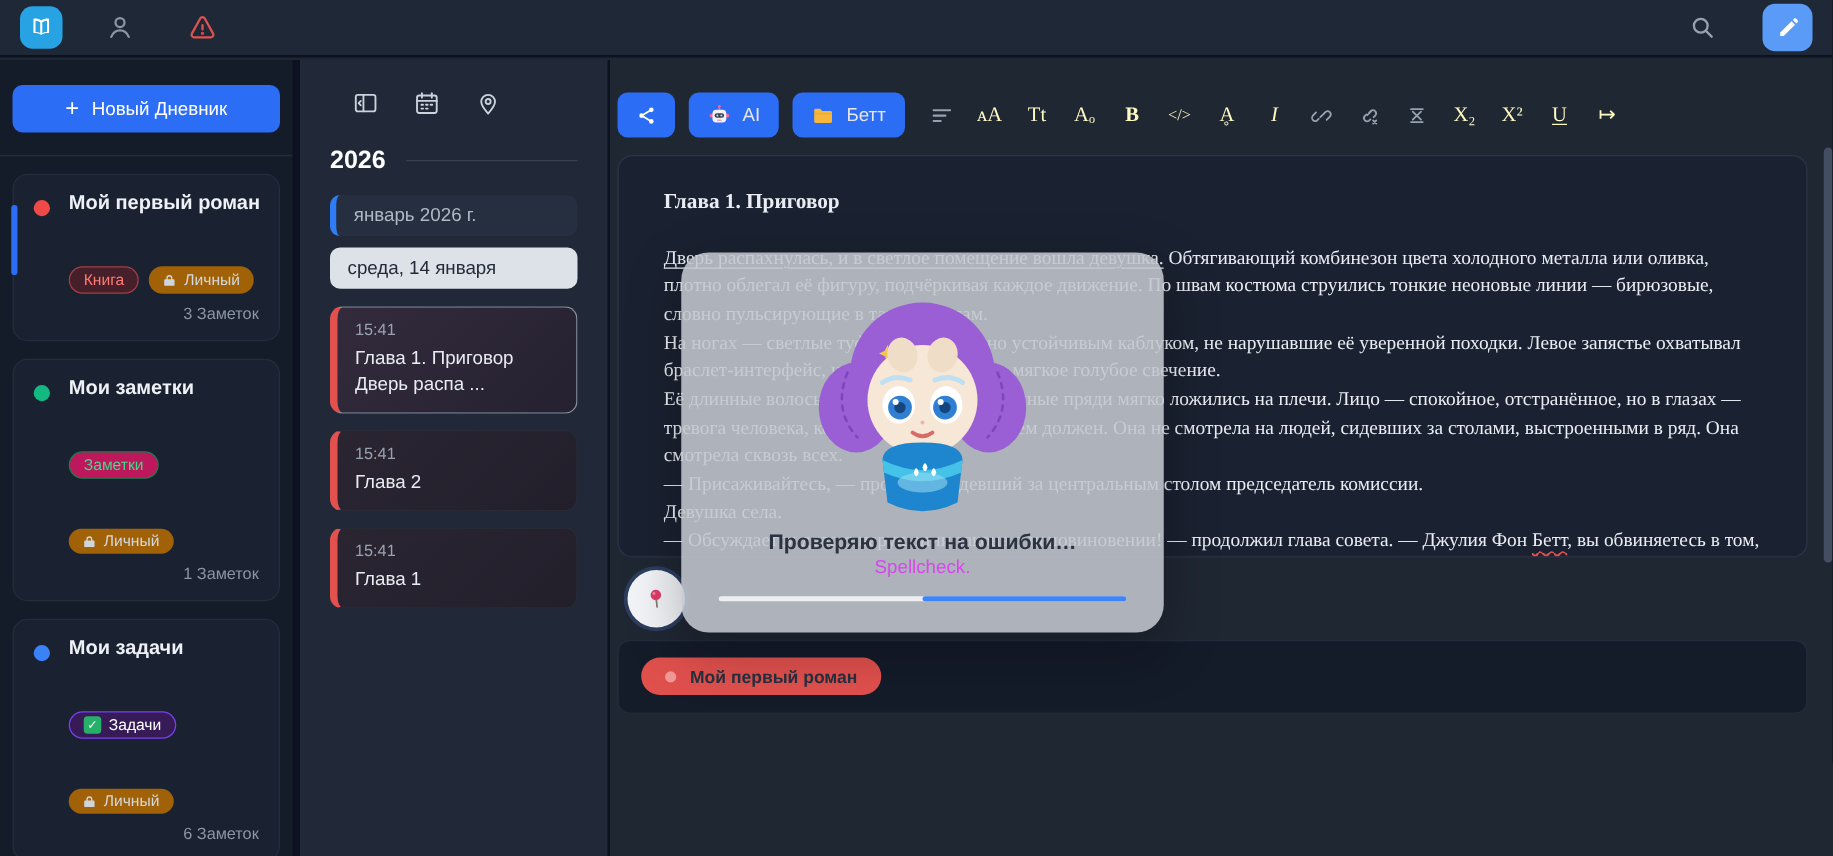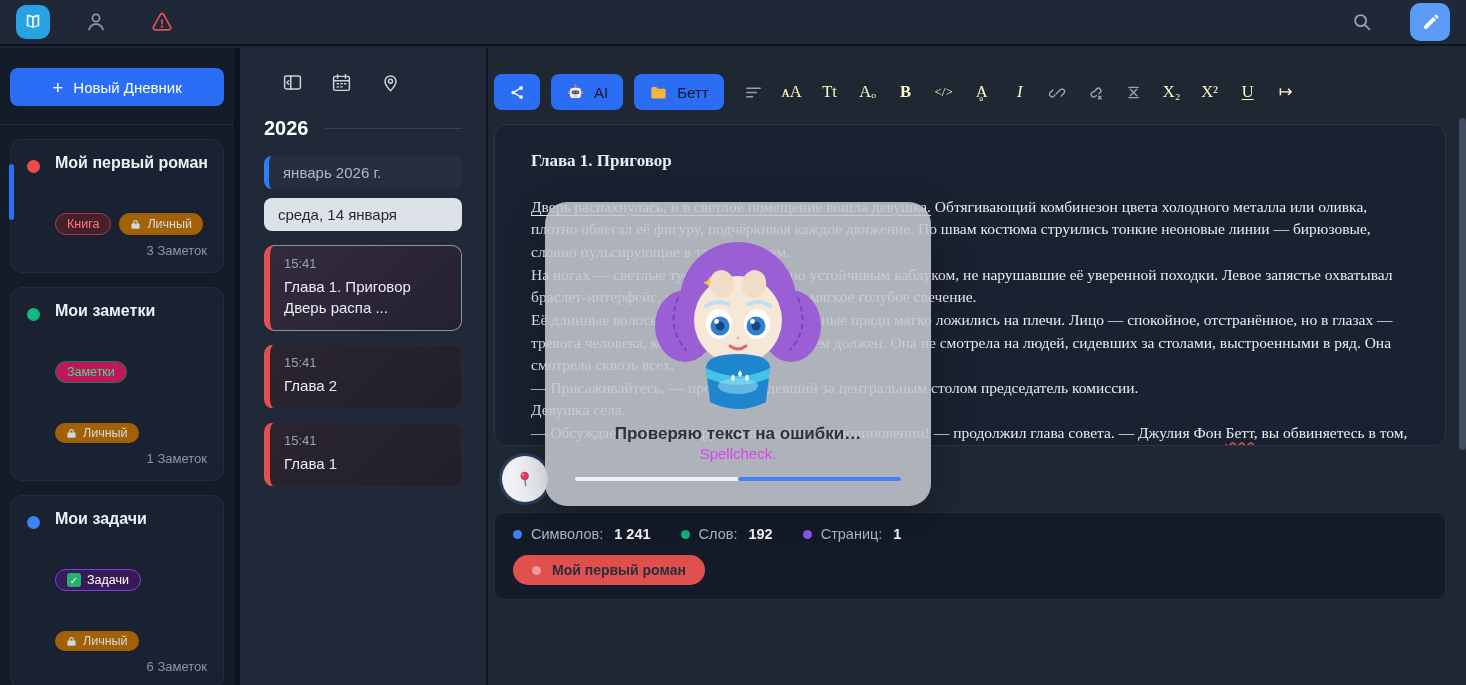--- a/index.html
+++ b/index.html
@@ -65,21 +65,21 @@
     border:1px solid #2a2a36; border-left:6px solid #e3514e; border-radius:10px;
     padding:10px 14px 12px; margin-bottom:13px; cursor:pointer; }
   .ncard.selected { border:1px solid #8b93a2; border-left:6px solid #e3514e;
     background:linear-gradient(135deg,#332b3c,#252130); }
   .ntime { color:#98a1b0; font-size:13px; margin-bottom:5px; }
   .ntitle { color:#e9ecf2; font-size:15px; line-height:1.4; }
 
   
   .toolbar { display:flex; align-items:center; gap:11px; padding:26px 4px 14px 0; }
   .tbtn { display:flex; align-items:center; justify-content:center; gap:9px; background:#2b6ef5;
-    color:#0f172a; border:none; border-radius:8px; height:36px; padding:0 15px;
+    color:#e5e5e5; border:none; border-radius:8px; height:36px; padding:0 15px;
     font-size:15px; font-family:inherit; cursor:pointer; }
   .tbtn.square { width:46px; padding:0; }
   .ficons { display:flex; align-items:flex-start; gap:8px; margin-left:4px; color:#fef9c3; }
   .fi { min-width:30px; height:30px; display:flex; align-items:center; justify-content:center;
     font-family:"Liberation Serif", serif; font-size:16.5px; cursor:pointer; }
 
   
   .editor { position:relative; height:322px; background:#1a2130; border:1px solid #2c3547;
     border-radius:12px; padding:24px 36px; overflow:hidden;
     font-family:"Liberation Serif", serif; font-size:15.5px; line-height:1.46; color:#e9edf3;
@@ -378,37 +378,20 @@
               <g transform="rotate(-6 10 10)">
                 <circle cx="10" cy="7" r="4.2" fill="#e23b67"></circle>
                 <circle cx="8.6" cy="5.6" r="1.2" fill="#f48aa6"></circle>
                 <line x1="10" y1="11.2" x2="10" y2="16.5" stroke="#8a7a72" stroke-width="1.4" stroke-linecap="round"></line>
               </g>
             </svg>
         </button>
       </div>
 
       <div class="statusbar">
-        <div class="srow1">
-          <div class="sitem">
-            <span class="sdot" style="background:#3b82f6"></span>
-            <span>Символов:</span>
-            <span class="sval">1 241</span>
-          </div>
-          <div class="sitem">
-            <span class="sdot" style="background:#12b981"></span>
-            <span>Слов:</span>
-            <span class="sval">192</span>
-          </div>
-          <div class="sitem">
-            <span class="sdot" style="background:#8b5cf6"></span>
-            <span>Страниц:</span>
-            <span class="sval">1</span>
-          </div>
-        </div>
         <div class="srow2">
           <button class="tagpill">
             <span class="tagdot"></span>
             <span>Мой первый роман</span>
           </button>
         </div>
       </div>
     </main>
   </div>
 

